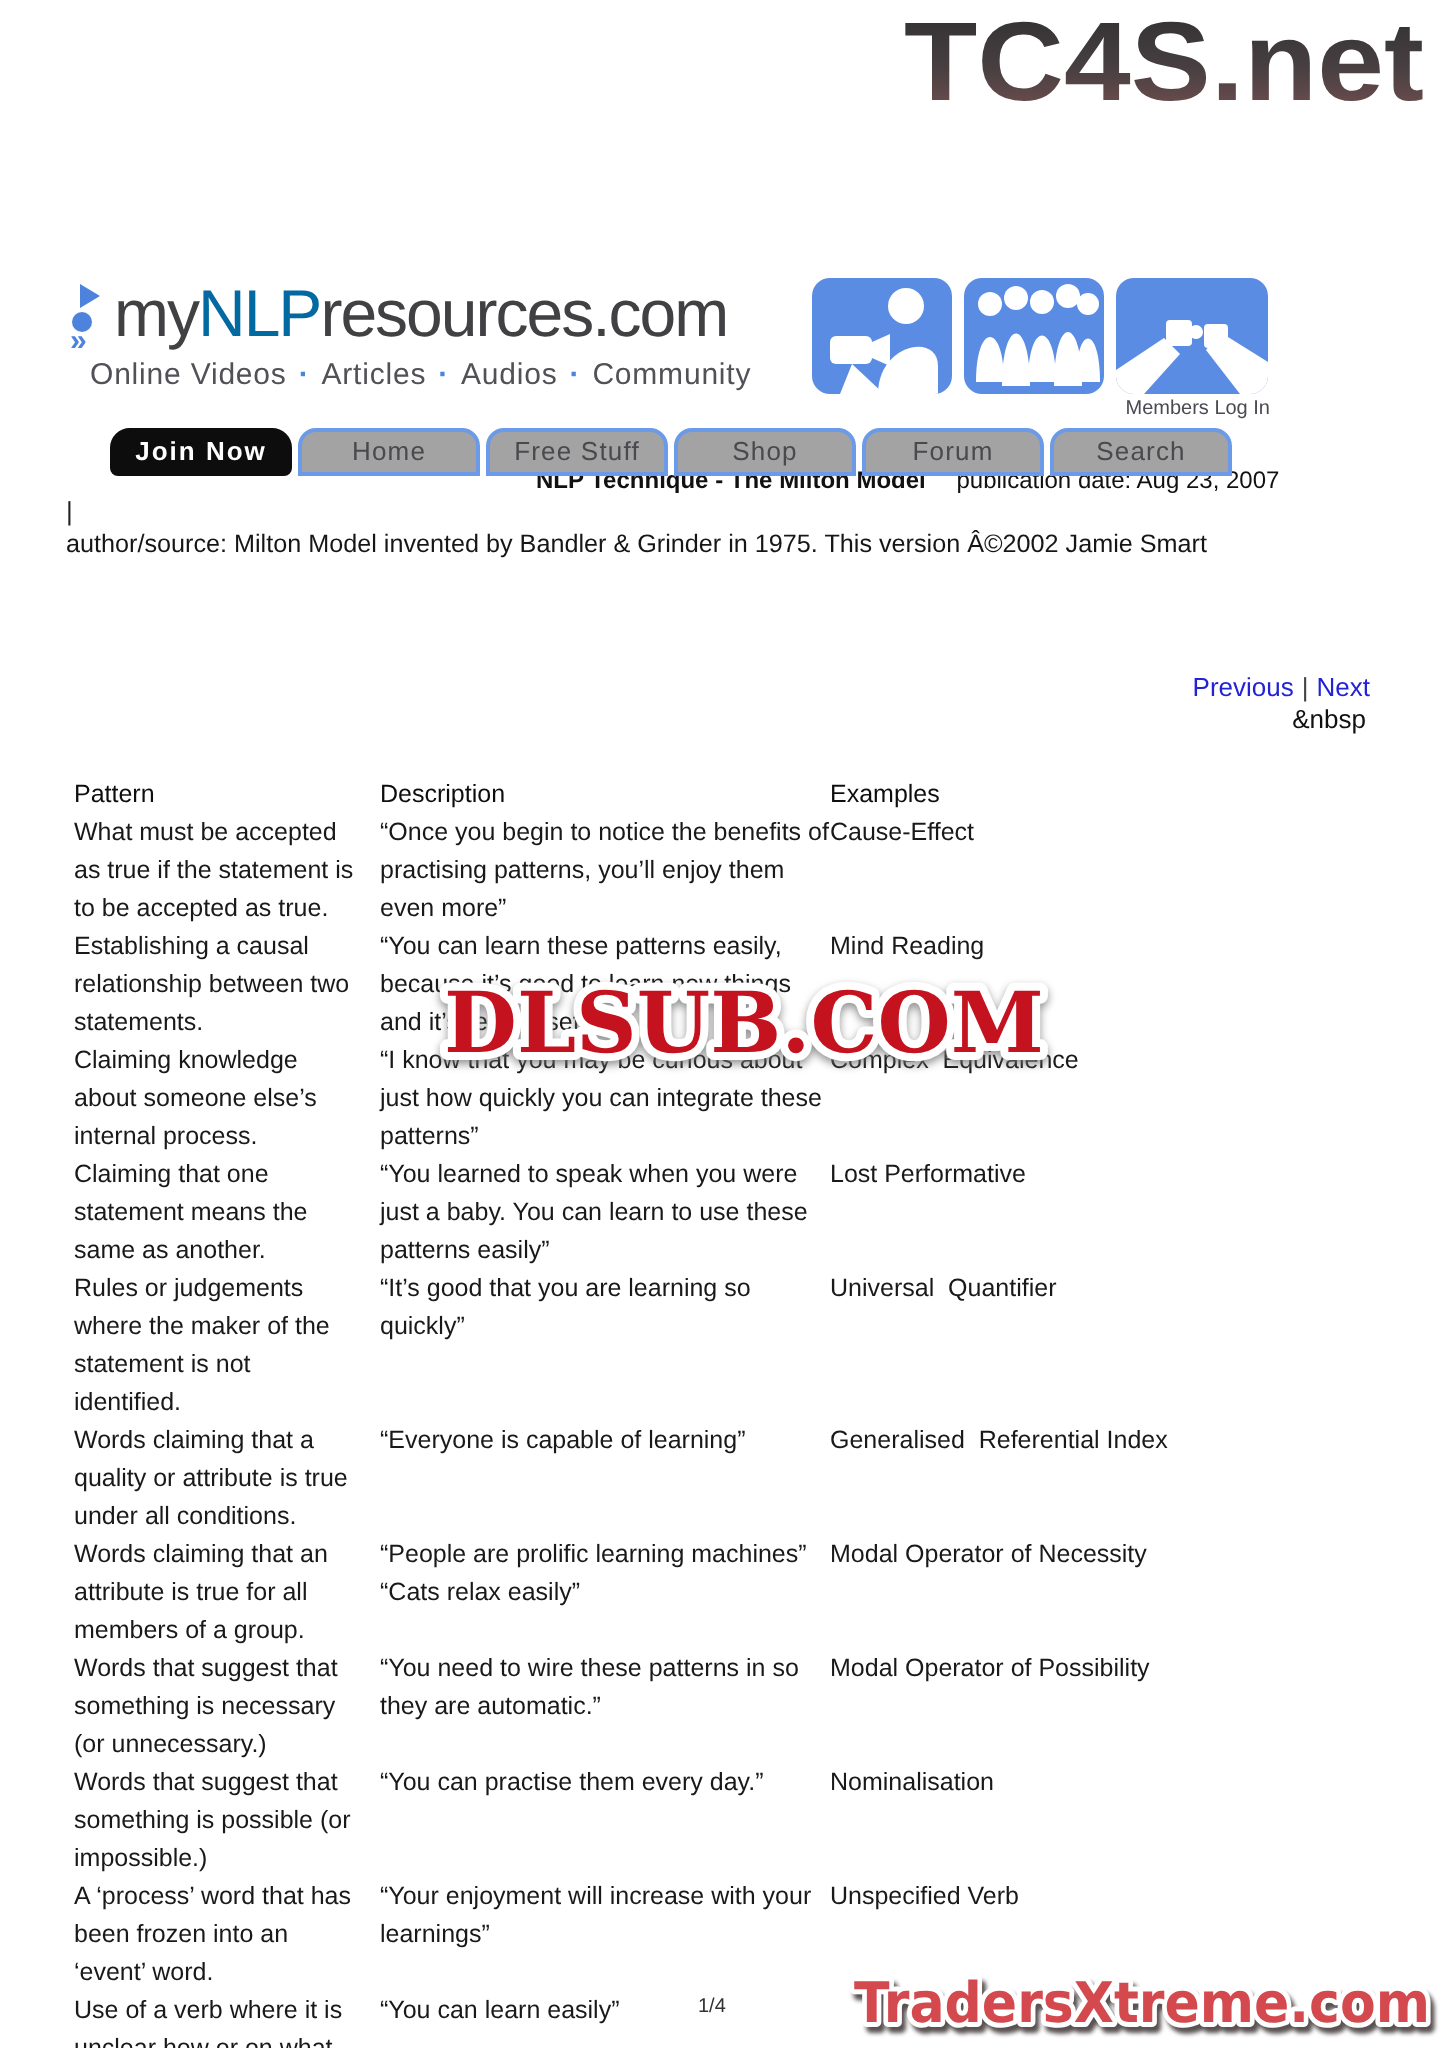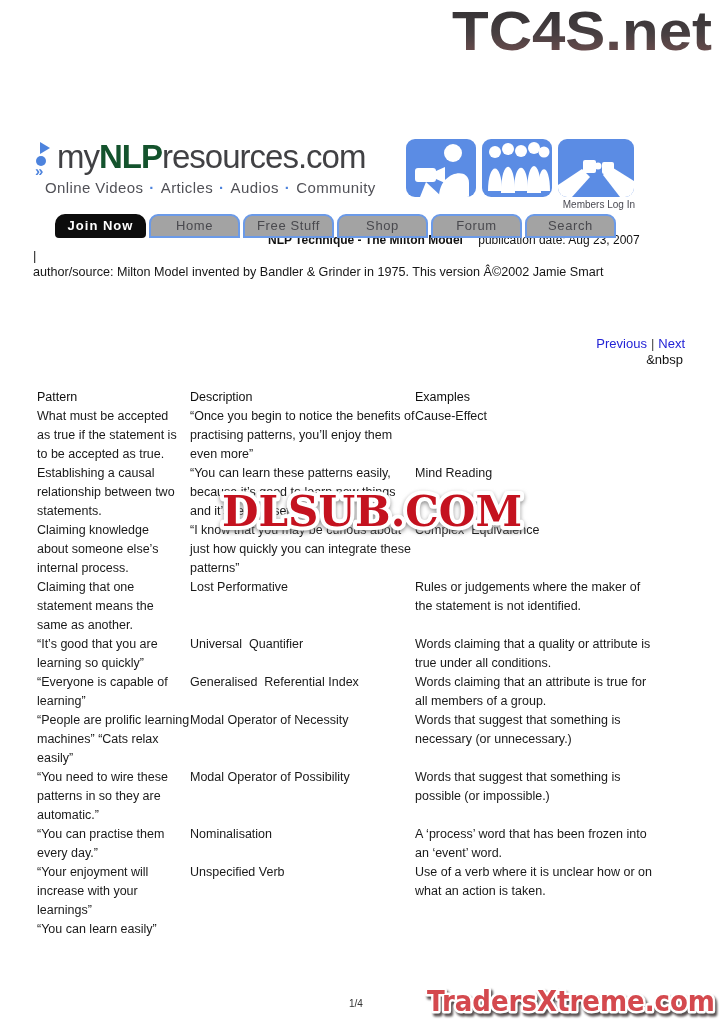--- a/index.html
+++ b/index.html
@@ -13,21 +13,21 @@
   #wm-bot{left:422px;top:978px;}
 
   
   #logo-block{position:absolute;left:35px;top:138px;}
   #logo-icon{position:absolute;left:0;top:4px;width:18px;}
   .li-tri{width:0;height:0;border-left:10px solid #4d83dd;border-top:6px solid transparent;
           border-bottom:6px solid transparent;margin-left:5px;}
   .li-dot{width:10px;height:10px;background:#4d83dd;border-radius:50%;margin:2px 0 0 1px;}
   .li-chev{color:#4d83dd;font-weight:bold;font-size:15px;line-height:10px;margin-left:0px;letter-spacing:-2px;}
   #logo-text{margin-left:22px;font-size:33px;letter-spacing:-1px;color:#414144;white-space:nowrap;}
-  #logo-text .nlp{color:#14532d;font-weight:bold;}
+  #logo-text .nlp{color:#0369a1;font-weight:normal;}
   #logo-tagline{margin-left:10px;margin-top:3px;font-size:15px;color:#515157;letter-spacing:.4px;}
   .tag-sep{color:#4d83dd;margin:0 6px;font-weight:bold;}
 
   
   .tile{position:absolute;top:139px;height:58px;background:#5b8ce4;border-radius:9px;overflow:hidden;}
   #tile-1{left:406px;width:70px;}
   #tile-2{left:482px;width:70px;}
   #tile-3{left:558px;width:76px;}
   #members-login{position:absolute;top:199px;right:89px;font-size:10px;color:#4a4a52;}
 
@@ -149,20 +149,21 @@
       <div class="cell description">What must be accepted as true if the statement is to be accepted as true.</div>
       <div class="cell example">“Once you begin to notice the benefits of practising patterns, you’ll enjoy them even more”</div>
       <div class="cell pattern">Cause-Effect</div>
       <div class="cell description">Establishing a causal relationship between two statements.</div>
       <div class="cell example">“You can learn these patterns easily, because it’s good to learn new things and it’s really useful”</div>
       <div class="cell pattern">Mind Reading</div>
       <div class="cell description">Claiming knowledge about someone else’s internal process.</div>
       <div class="cell example">“I know that you may be curious about just how quickly you can integrate these patterns”</div>
       <div class="cell pattern">Complex  Equivalence</div>
       <div class="cell description">Claiming that one statement means the same as another.</div>
+      <div class="cell example">“You learned to speak when you were just a baby. You can learn to use these patterns easily”</div>
       <div class="cell pattern">Lost Performative</div>
       <div class="cell description">Rules or judgements where the maker of the statement is not identified.</div>
       <div class="cell example">“It’s good that you are learning so quickly”</div>
       <div class="cell pattern">Universal  Quantifier</div>
       <div class="cell description">Words claiming that a quality or attribute is true under all conditions.</div>
       <div class="cell example">“Everyone is capable of learning”</div>
       <div class="cell pattern">Generalised  Referential Index</div>
       <div class="cell description">Words claiming that an attribute is true for all members of a group.</div>
       <div class="cell example">“People are prolific learning machines” “Cats relax easily”</div>
       <div class="cell pattern">Modal Operator of Necessity</div>

